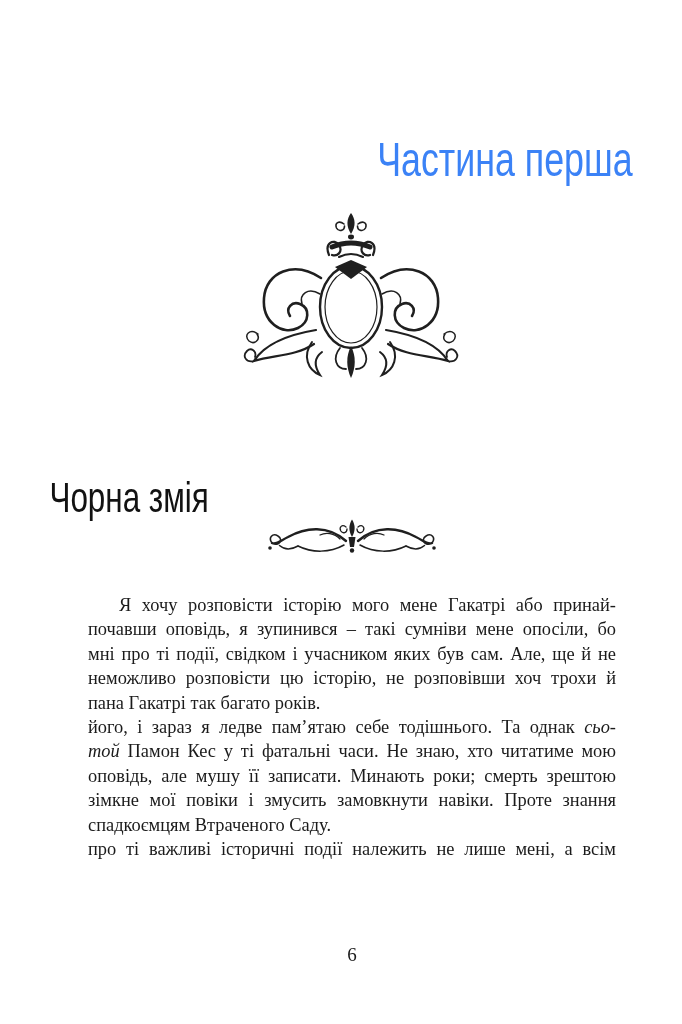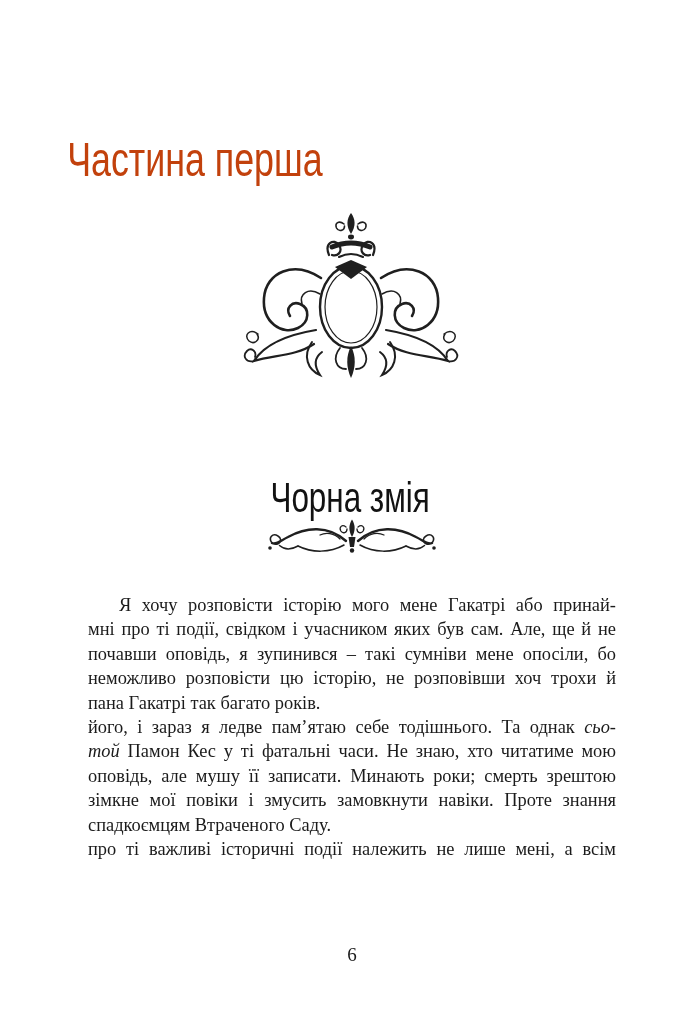--- a/index.html
+++ b/index.html
@@ -10,34 +10,34 @@
     background: #ffffff;
     color: #1b1b1b;
     overflow: hidden;
     font-family: "Liberation Serif", serif;
   }
   .part-title {
     position: absolute;
     top: 100px;
     left: 20px;
     width: 660px;
-    text-align: left;
+    text-align: right;
     font-family: "Liberation Sans", sans-serif;
     font-weight: 400;
     font-size: 49px;
     line-height: 1.1;
-    color: #c2410c;
+    color: #3b82f6;
     white-space: nowrap;
   }
   .chapter-title {
     position: absolute;
     top: 438px;
     left: 20px;
     width: 660px;
-    text-align: center;
+    text-align: left;
     font-family: "Liberation Sans", sans-serif;
     font-weight: 400;
     font-size: 43px;
     line-height: 1.1;
     color: #121212;
     white-space: nowrap;
   }
   .condensed {
     display: inline-block;
     transform: scaleX(0.73);
@@ -145,22 +145,22 @@
         <path class="ink" stroke-width="1.5" d="M138 29 C146 33.5 152 32.5 156.5 28.5"></path>
         <path class="ink" stroke-width="1.2" d="M96 22 C102 16 110 15 116 18"></path>
         <circle class="fill" cx="166" cy="31" r="1.8"></circle>
       </g>
       <use href="#fl" transform="translate(168,0) scale(-1,1)"></use>
     </svg>
   </div>
 
   <div class="body-text">
       <div class="line first"><span>Я хочу розповісти історію мого мене Гакатрі або принай-</span></div>
+      <div class="line"><span>почавши оповідь, я зупинився – такі сумніви мене опосіли, бо</span></div>
       <div class="line"><span>мні про ті події, свідком і учасником яких був сам. Але, ще й не</span></div>
-      <div class="line"><span>почавши оповідь, я зупинився – такі сумніви мене опосіли, бо</span></div>
       <div class="line"><span>неможливо розповісти цю історію, не розповівши хоч трохи й</span></div>
       <div class="line last"><span>пана Гакатрі так багато років.</span></div>
       <div class="line"><span>його, і зараз я ледве пам’ятаю себе тодішнього. Та однак </span><em>сьо-</em></div>
       <div class="line"><em>той</em><span> Памон Кес у ті фатальні часи. Не знаю, хто читатиме мою</span></div>
       <div class="line"><span>оповідь, але мушу її записати. Минають роки; смерть зрештою</span></div>
       <div class="line"><span>зімкне мої повіки і змусить замовкнути навіки. Проте знання</span></div>
       <div class="line last"><span>спадкоємцям Втраченого Саду.</span></div>
       <div class="line"><span>про ті важливі історичні події належить не лише мені, а всім</span></div>
     </div>
 

